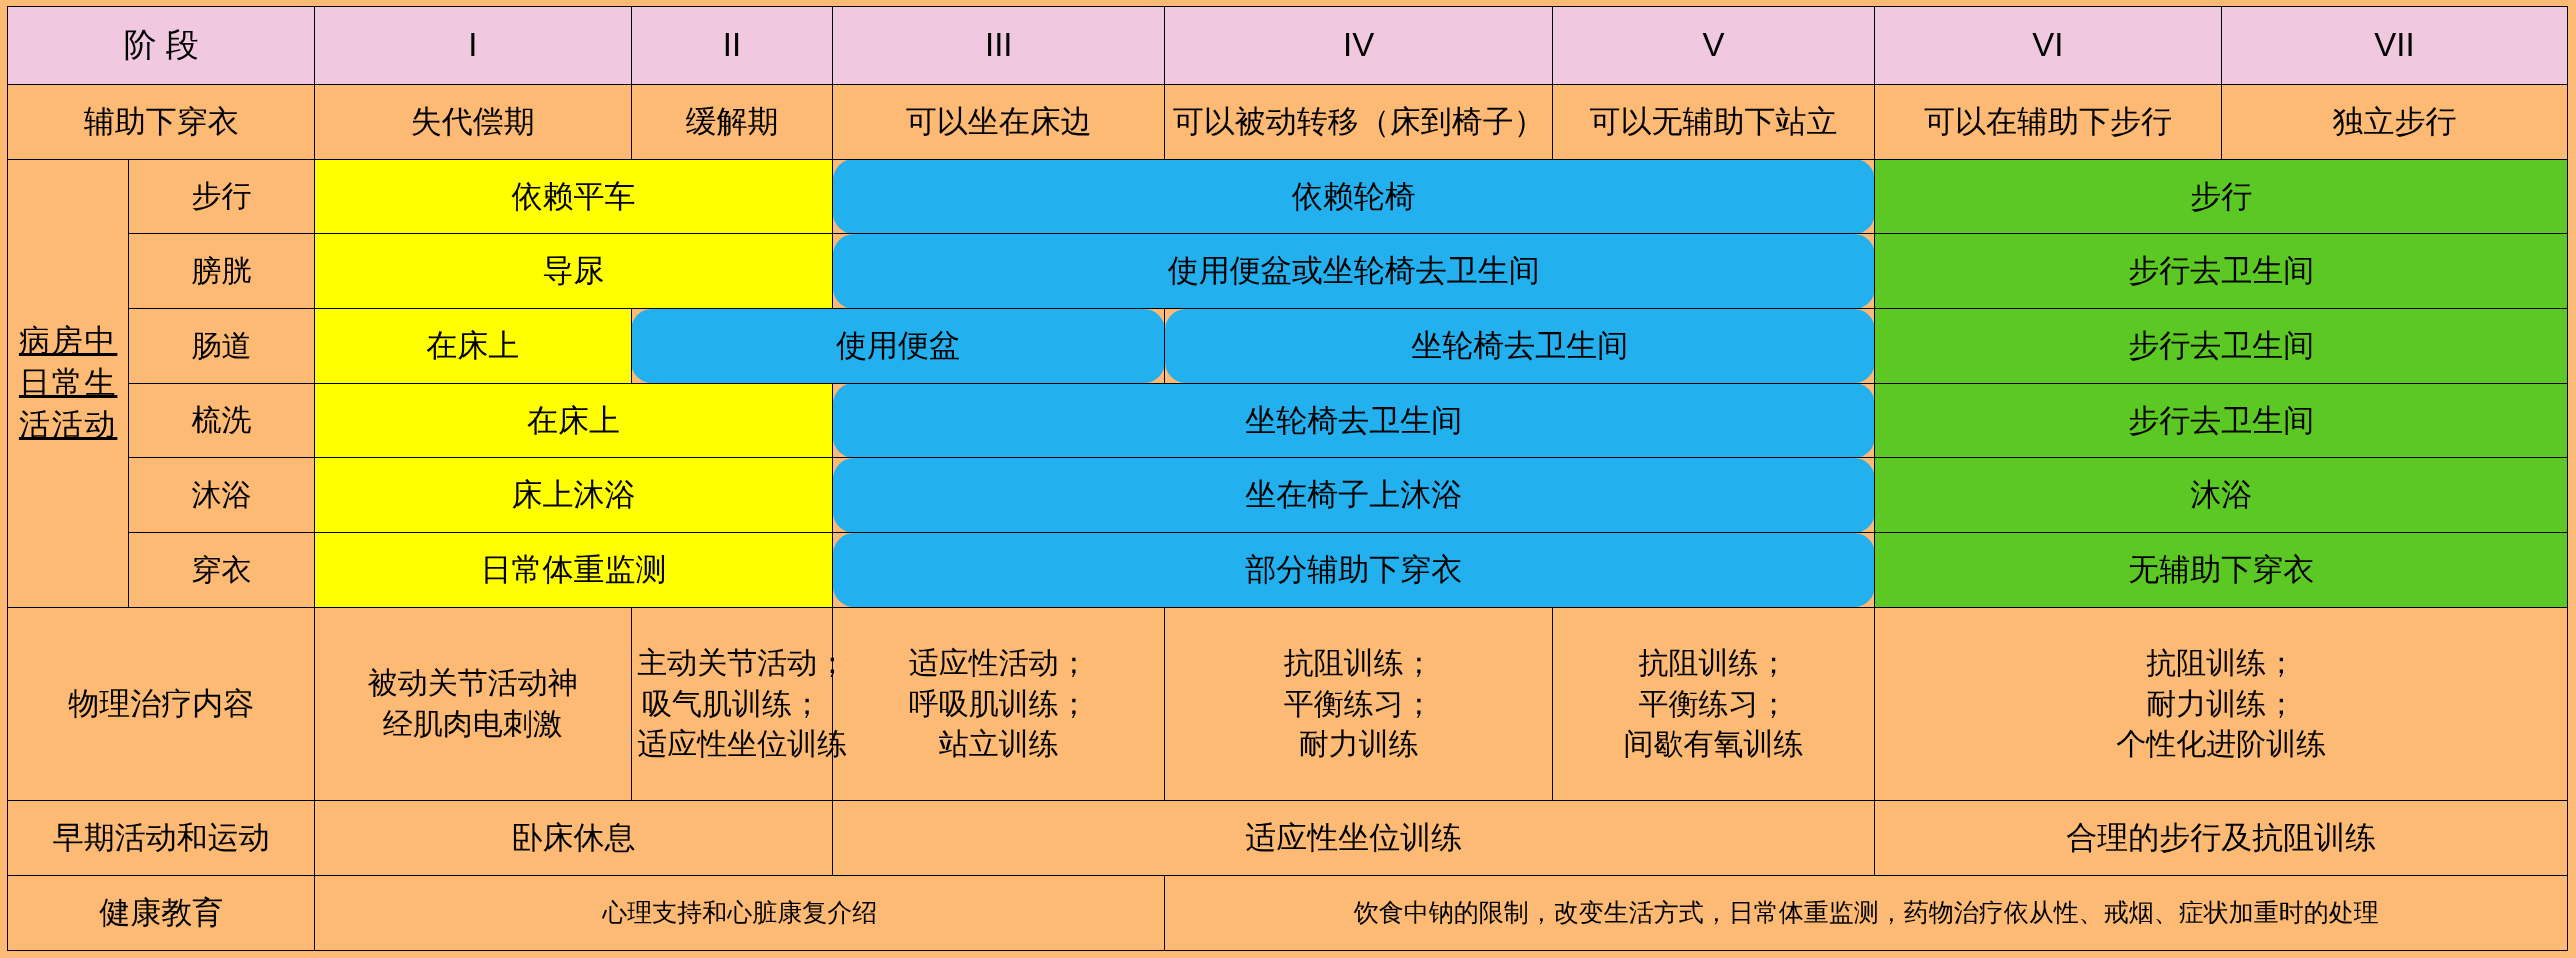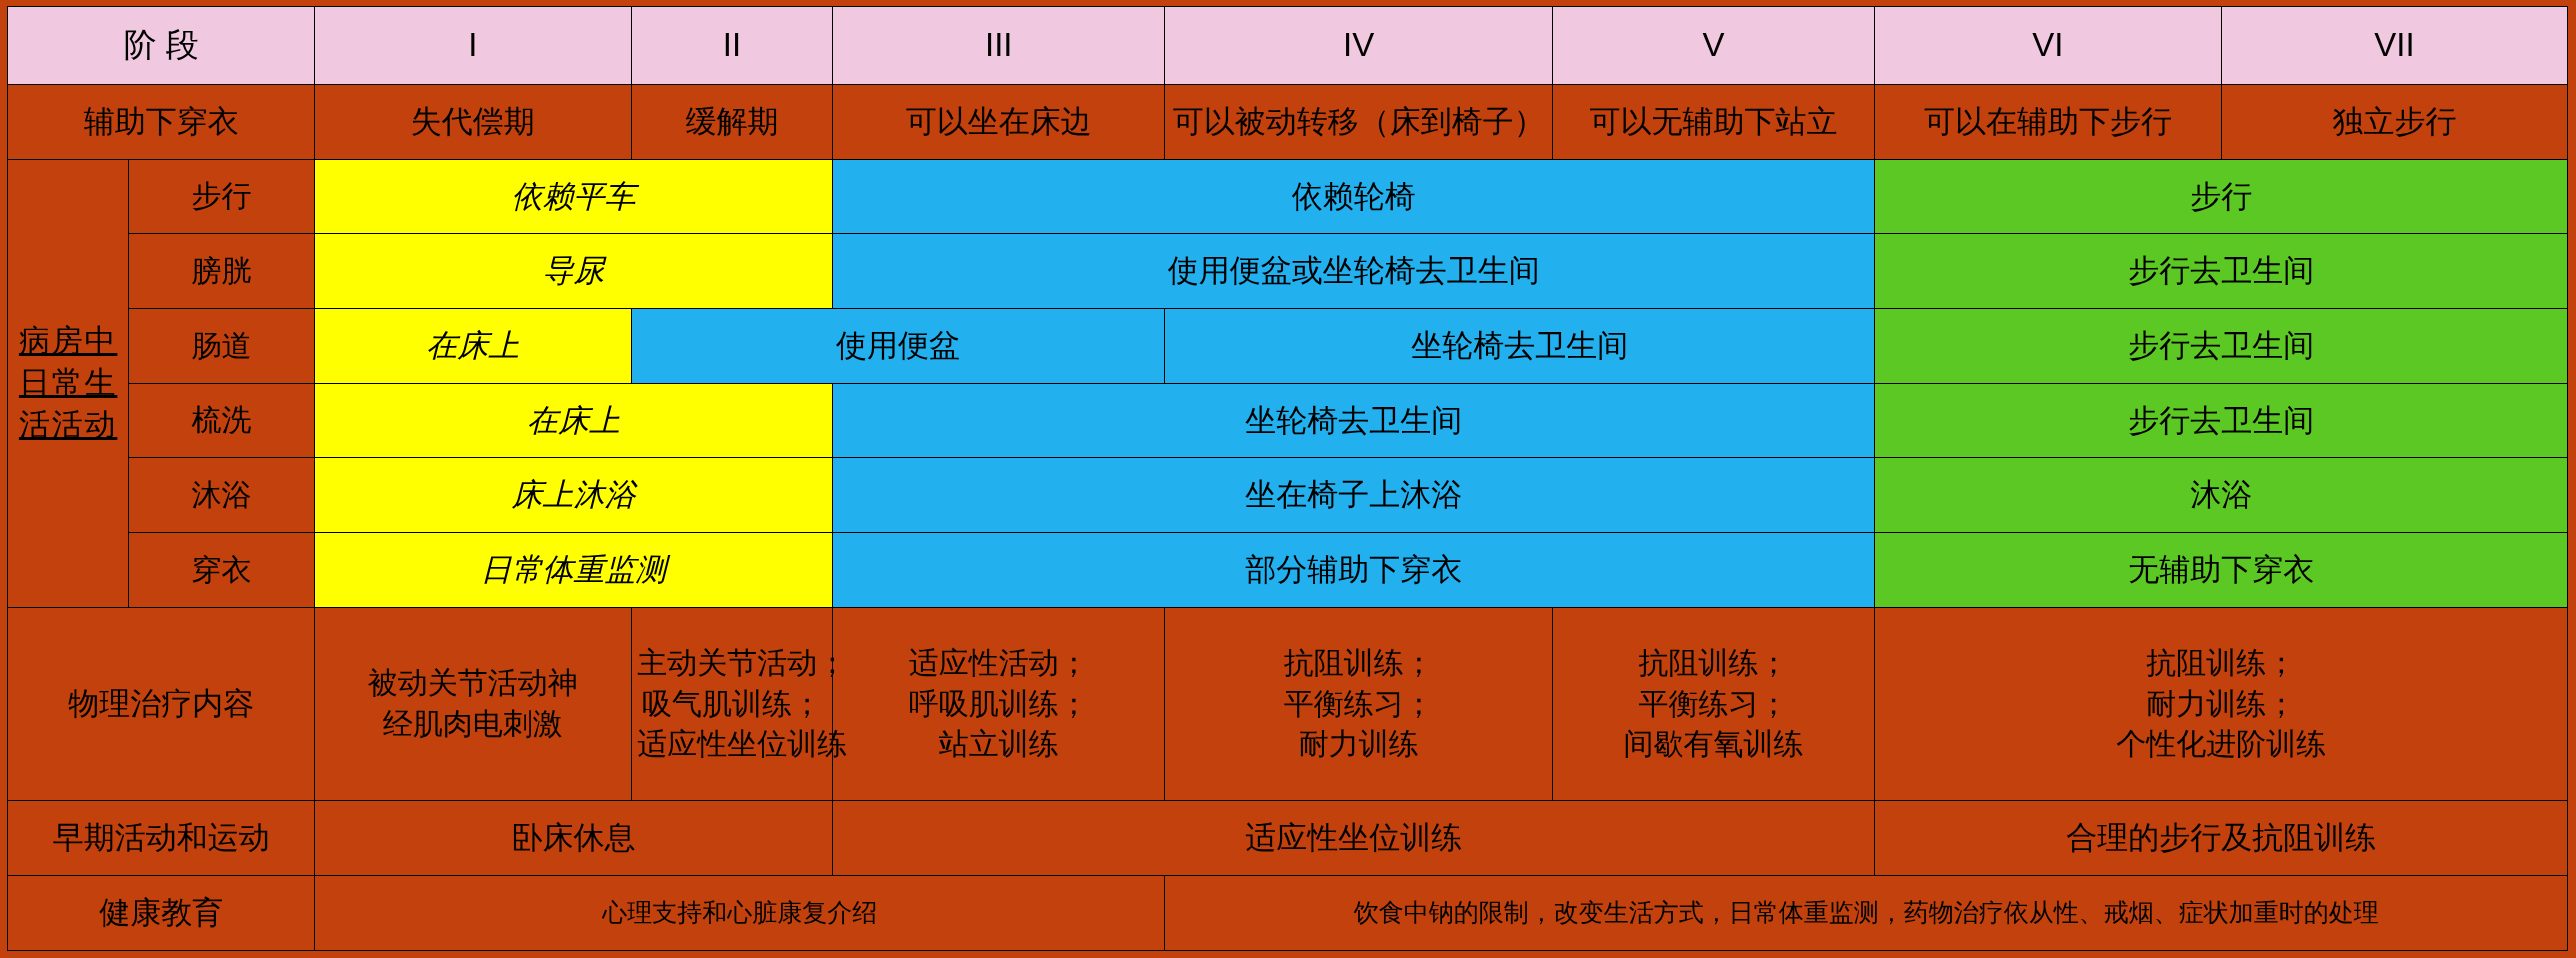--- a/index.html
+++ b/index.html
@@ -9,21 +9,21 @@
   }
   body {
     font-family: "Liberation Sans", sans-serif;
     color: #000000;
   }
   .sheet {
     width: 2576px;
     height: 959px;
     box-sizing: border-box;
     padding: 5.5px 7.3px 5.5px 7.3px;
-    background: #c2410c;
+    background: #fdba74;
   }
   table.rehab {
     border-collapse: collapse;
     table-layout: fixed;
     width: 2561px;
     height: 945px;
     font-size: 31px;
   }
   table.rehab td {
     border: 1.8px solid #000000;
@@ -48,22 +48,22 @@
   }
   .vgroup {
     font-size: 31px;
     line-height: 1.5;
     letter-spacing: 1.8px;
     text-decoration: underline;
   }
   .sublabel {
     font-size: 30px;
   }
-  .yellow { background: #ffff00; font-style: italic; }
-  .blue   { background: #22b0ef; }
+  .yellow { background: #ffff00; }
+  .blue   { background: #22b0ef; border-radius: 21px; }
   .green  { background: #5bc823; }
   .multi  { line-height: 1.45; margin-left: 8px; }
   .pt-cell { font-size: 30px; line-height: 1.5; }
   .pt-cell div { white-space: nowrap; }
   .edu-cell { font-size: 25px; line-height: 1.5; text-align: center; }
   .edu-long { text-align: left; padding-left: 9px; padding-right: 9px; }
 </style>
 </head>
 <body>
 

